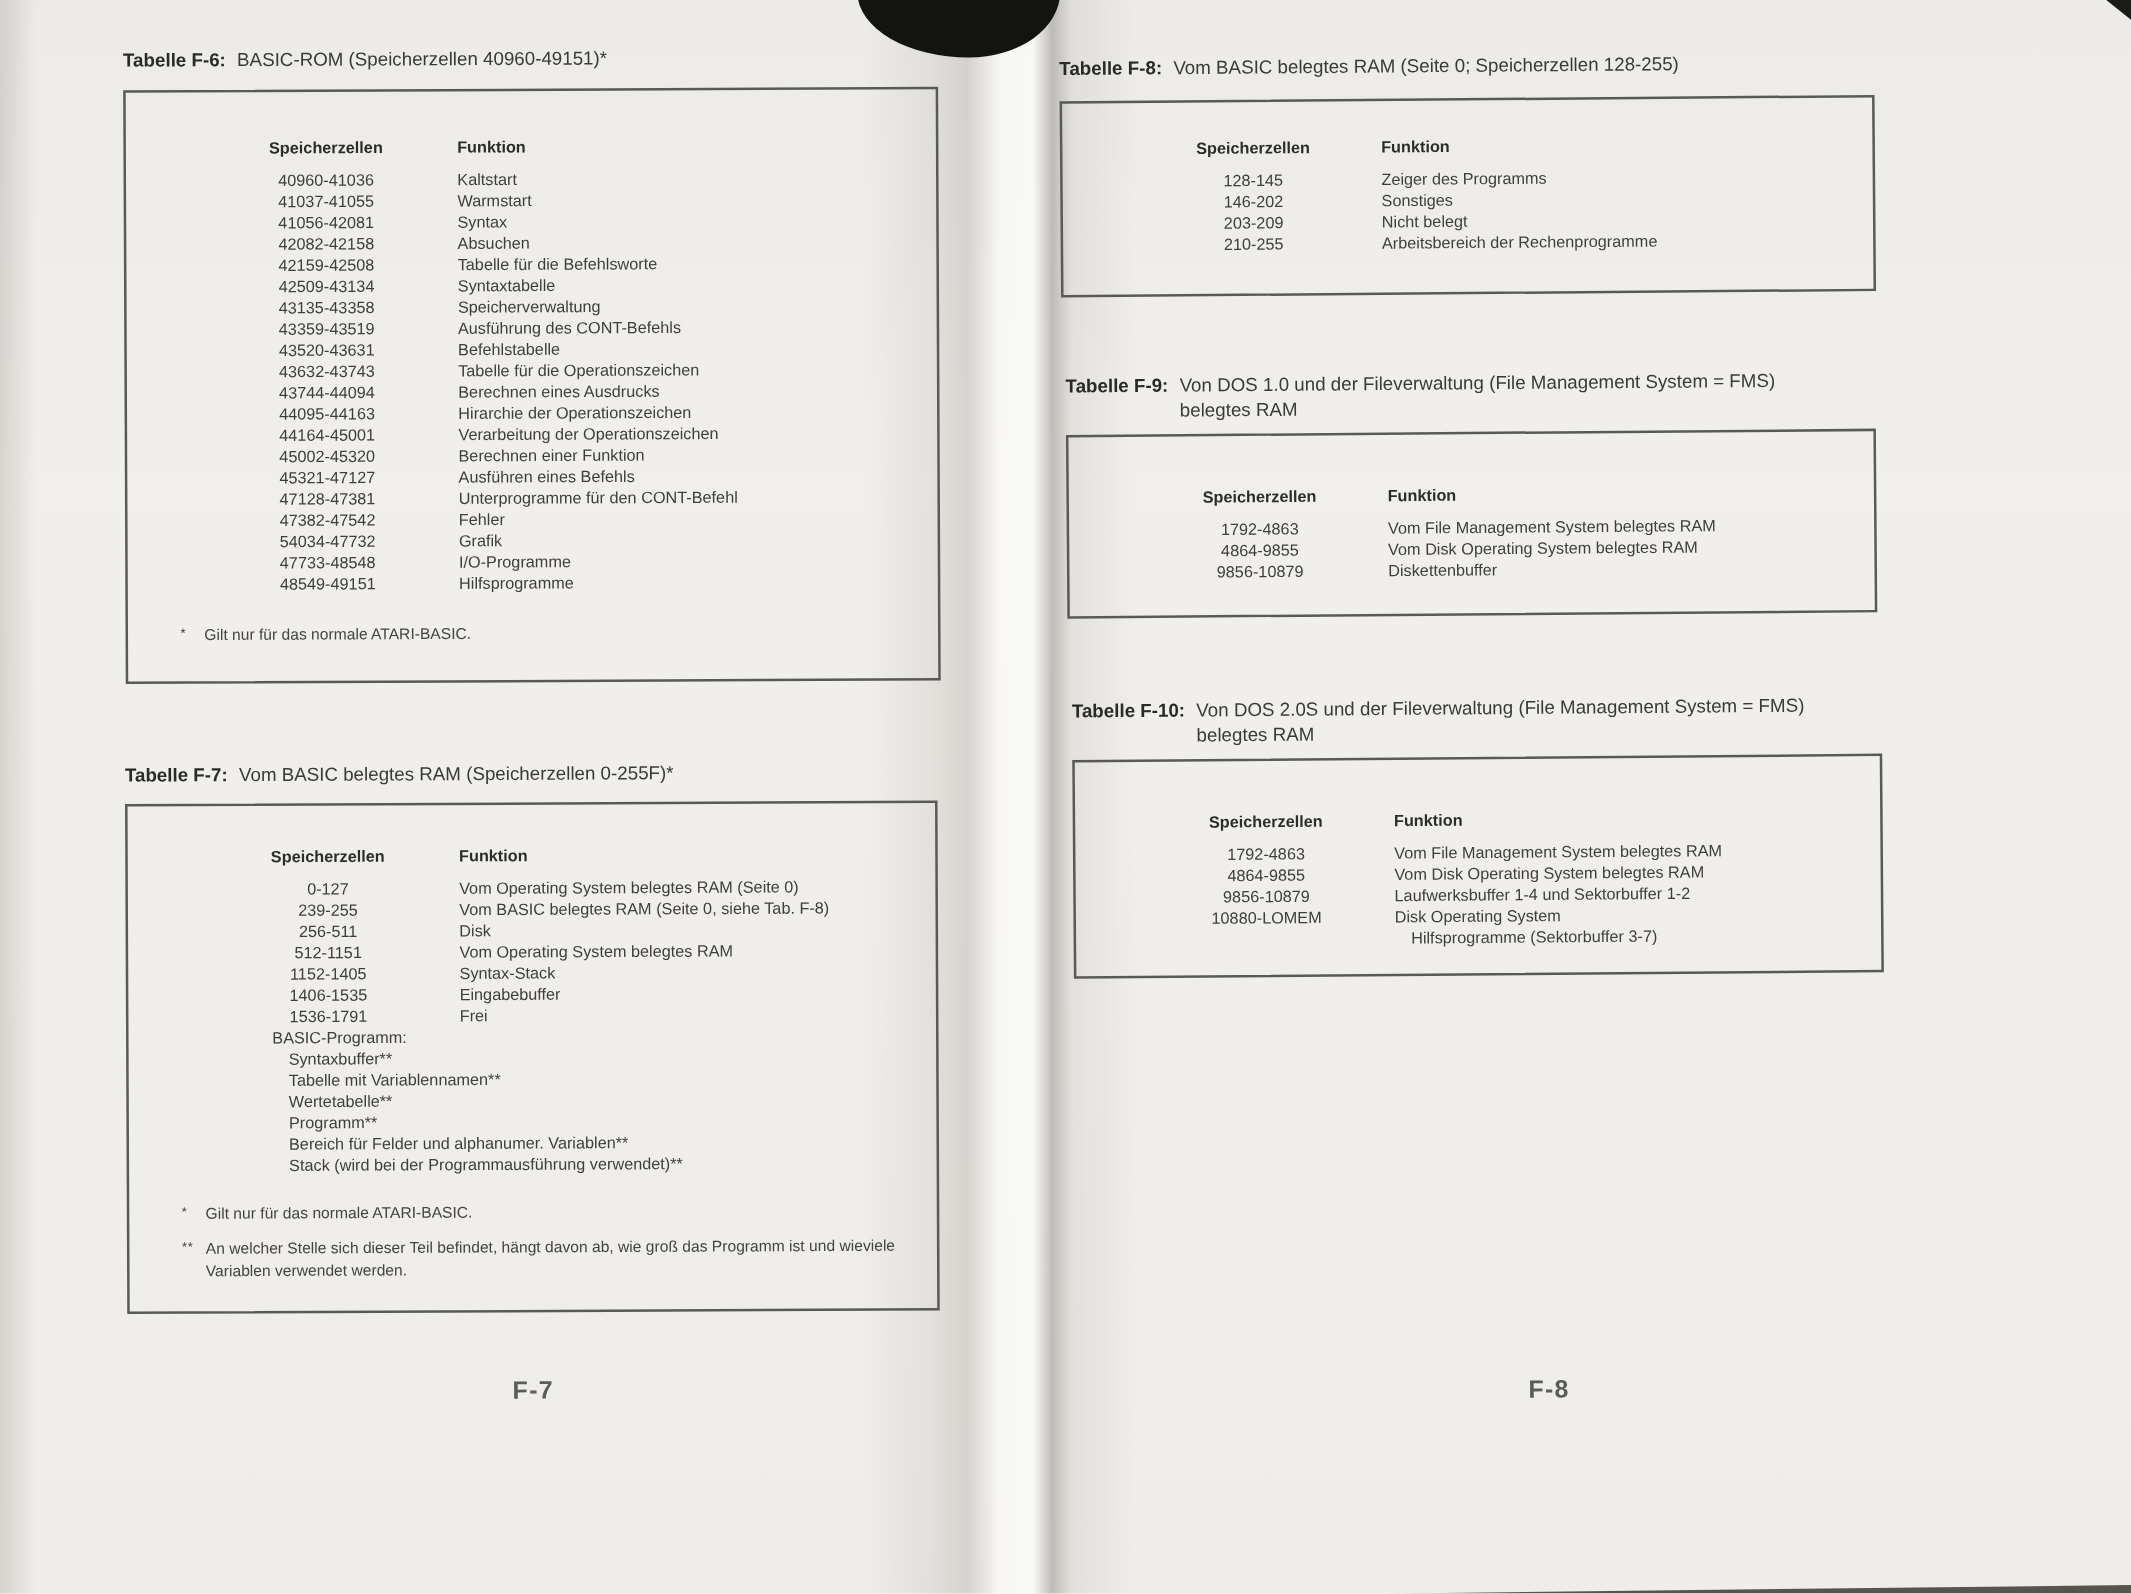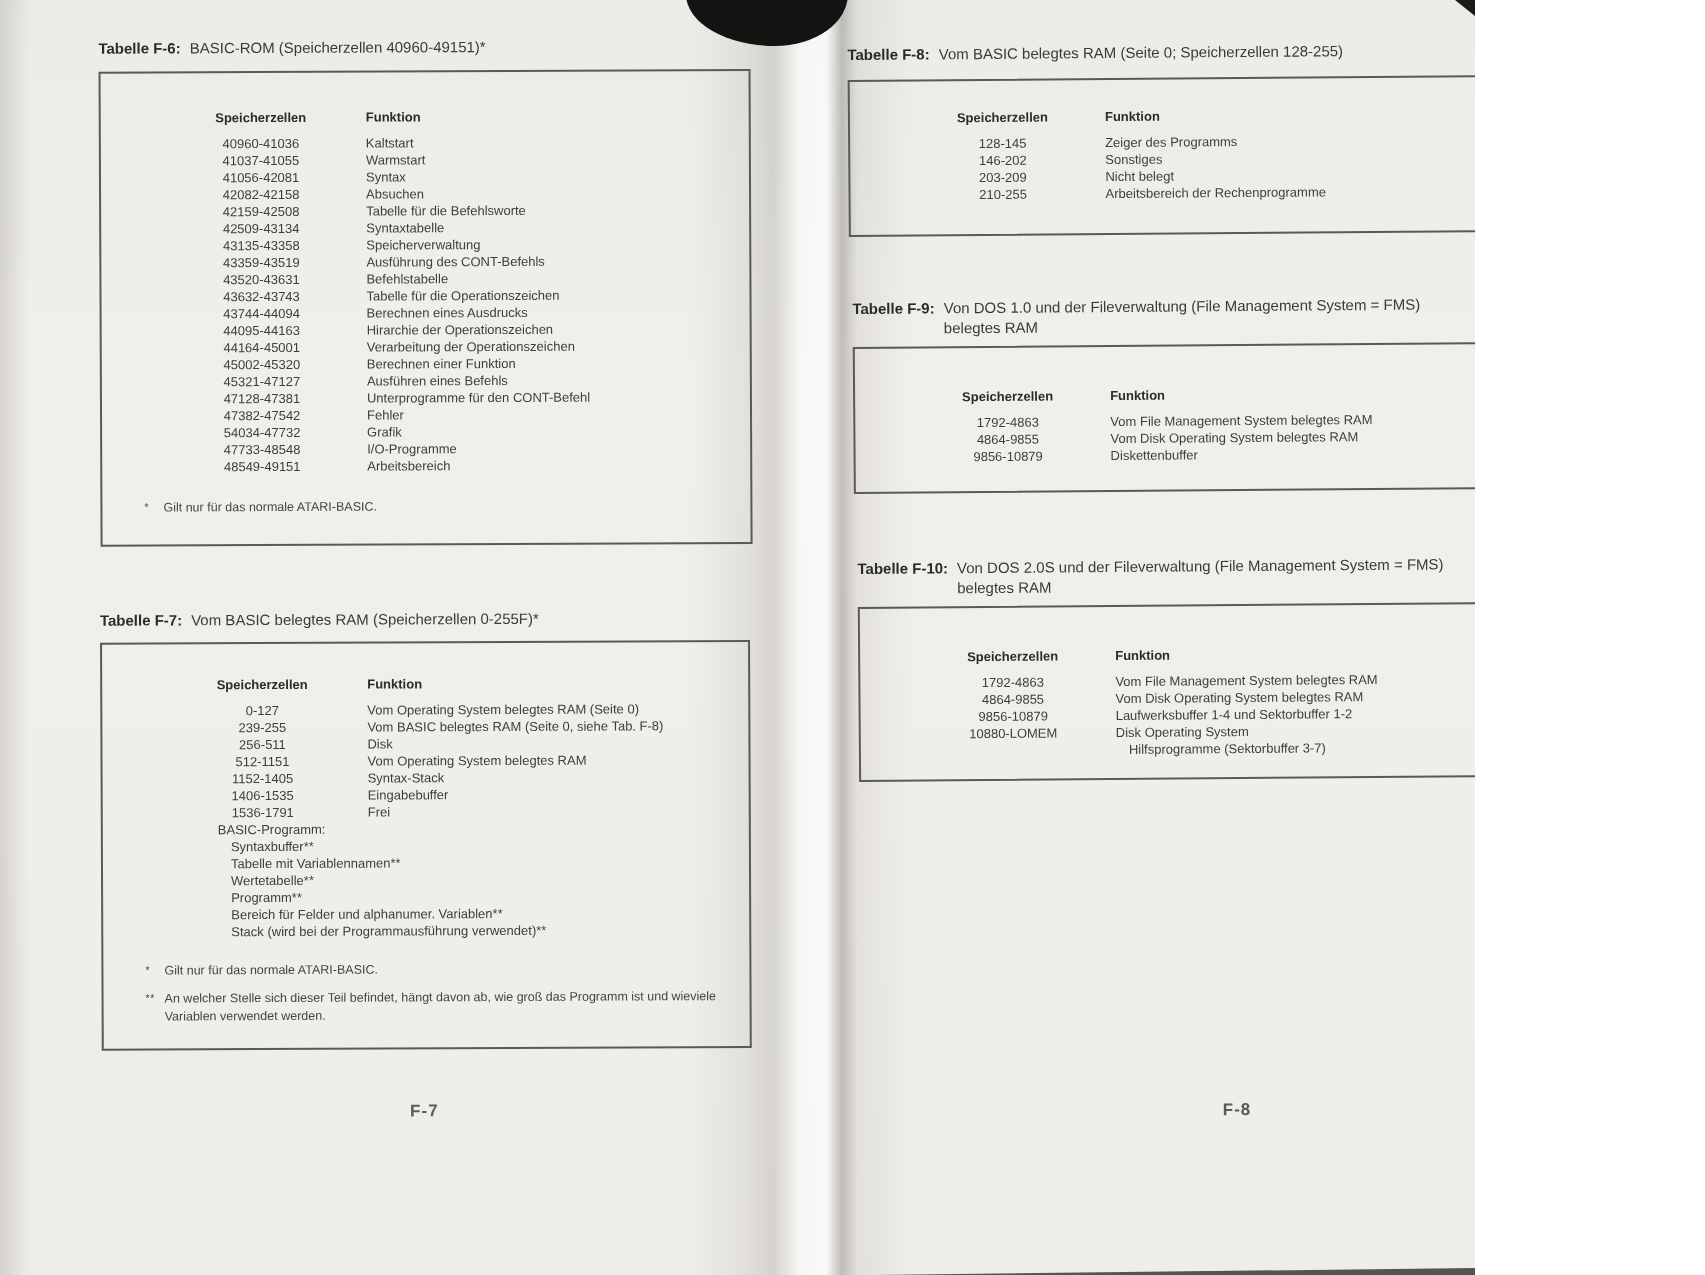--- a/index.html
+++ b/index.html
@@ -1,17 +1,17 @@
 <!DOCTYPE html>
 <html><head>
 <meta charset="utf-8">
 <style>
   html,body { margin:0; padding:0; }
   .canvas {
-    position:relative; width:1475px; height:1275px; overflow:hidden;
+    position:relative; width:1705px; height:1275px; overflow:hidden;
     background: linear-gradient(180deg, #ecebe7 0%, #f1efeb 30%, #efede9 100%);
     font-family:"Liberation Sans", sans-serif; color:#3e3e3e;
   }
   .page-wrap { position:absolute; left:0; top:0; width:100%; height:100%; }
   .page-left-wrap  { transform: rotate(-0.25deg); }
   .page-right-wrap { transform: rotate(-0.45deg); }
 
   
   .edge-left { position:absolute; left:0; top:0; width:30px; height:100%;
     background: linear-gradient(90deg, rgba(120,115,108,0.22), rgba(120,115,108,0)); }
@@ -60,21 +60,21 @@
   .colf { margin-left:30px; }
   .row.head { font-weight:700; color:#2c2c2c; margin-bottom:9px; }
   .line.indent { padding-left:13px; }
 
   .footnotes { margin-top:24px; padding-left:42px; font-size:12.5px; color:#444; }
   #blk-f7 .footnotes { margin-top:22px; }
   .footnote { display:flex; margin-bottom:11px; }
   .marker { width:19px; flex:none; font-size:10.5px; letter-spacing:0.5px; padding-top:1px; }
   .fn-body .line { line-height:17.5px; }
 
-  .page-num { position:absolute; font-size:17px; font-weight:700; color:#5b5b5b; letter-spacing:1px;text-align:right; }
+  .page-num { position:absolute; font-size:20px; font-weight:700; color:#5b5b5b; letter-spacing:1px;text-align:right; }
   #pn-left  { left:408px; top:1100px; }
   #pn-right { left:1219px; top:1104px; }
 </style>
 </head>
 <body>
 
 <div class="canvas">
 
   <div class="edge-left"></div>
   <div class="gutter"></div>
@@ -247,21 +247,21 @@
             </div>
             <div class="colf">
               <div class="line">I/O-Programme</div>
             </div>
           </div>
           <div class="row">
             <div class="colz">
               <div class="line">48549-49151</div>
             </div>
             <div class="colf">
-              <div class="line">Arbeitsbereich</div>
+              <div class="line">Hilfsprogramme</div>
             </div>
           </div>
           <div class="footnotes">
             <div class="footnote">
               <div class="marker">*</div>
               <div class="fn-body">
                 <div class="line">Gilt nur für das normale ATARI-BASIC.</div>
               </div>
             </div>
           </div>

